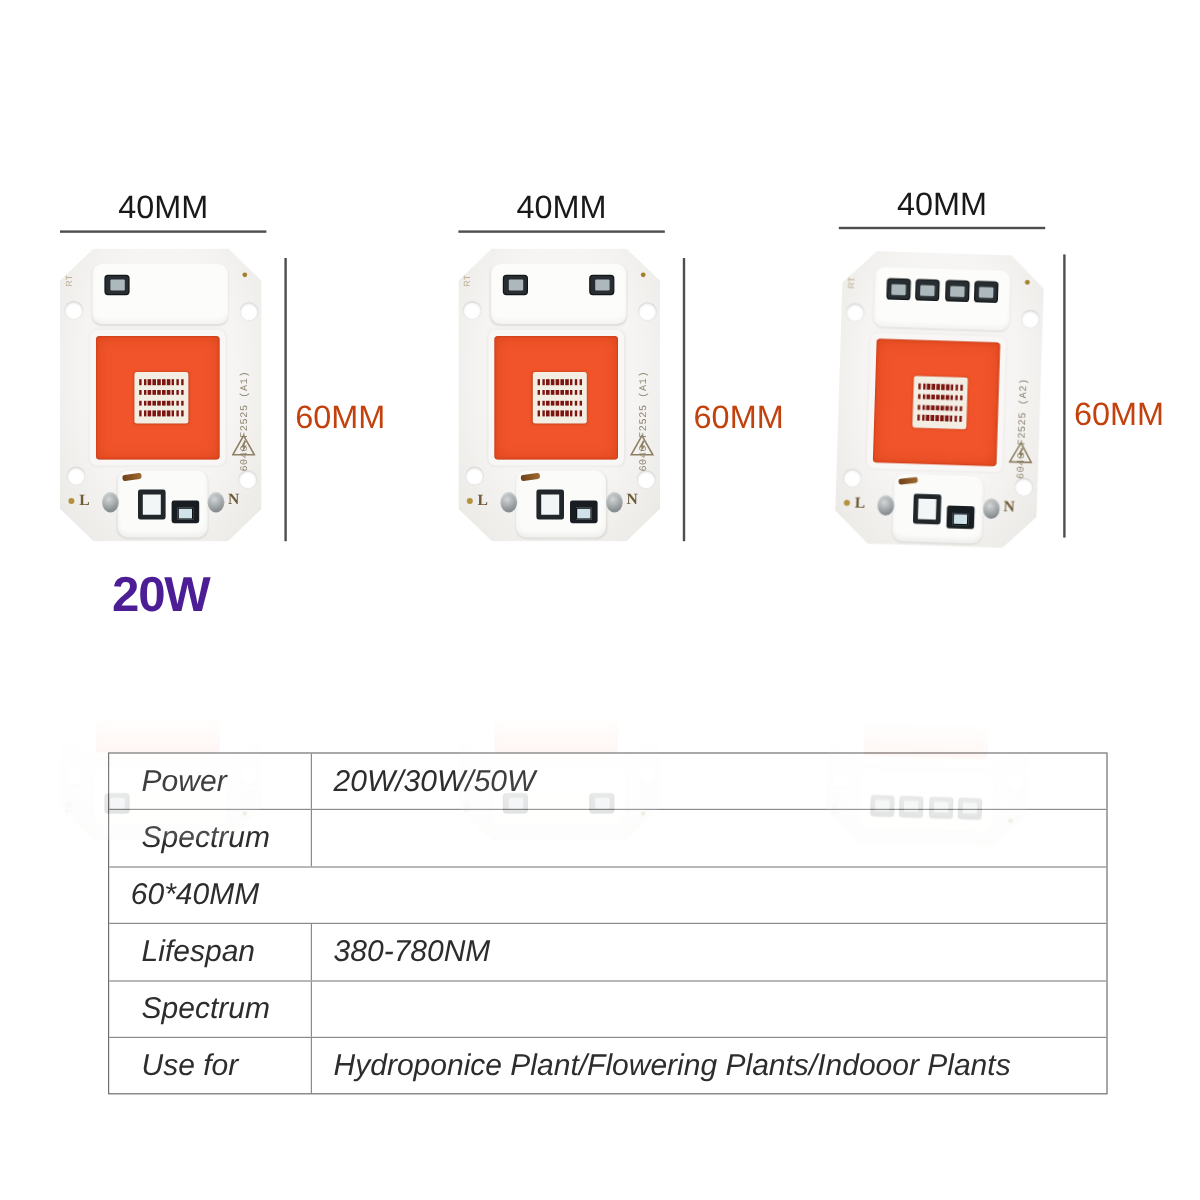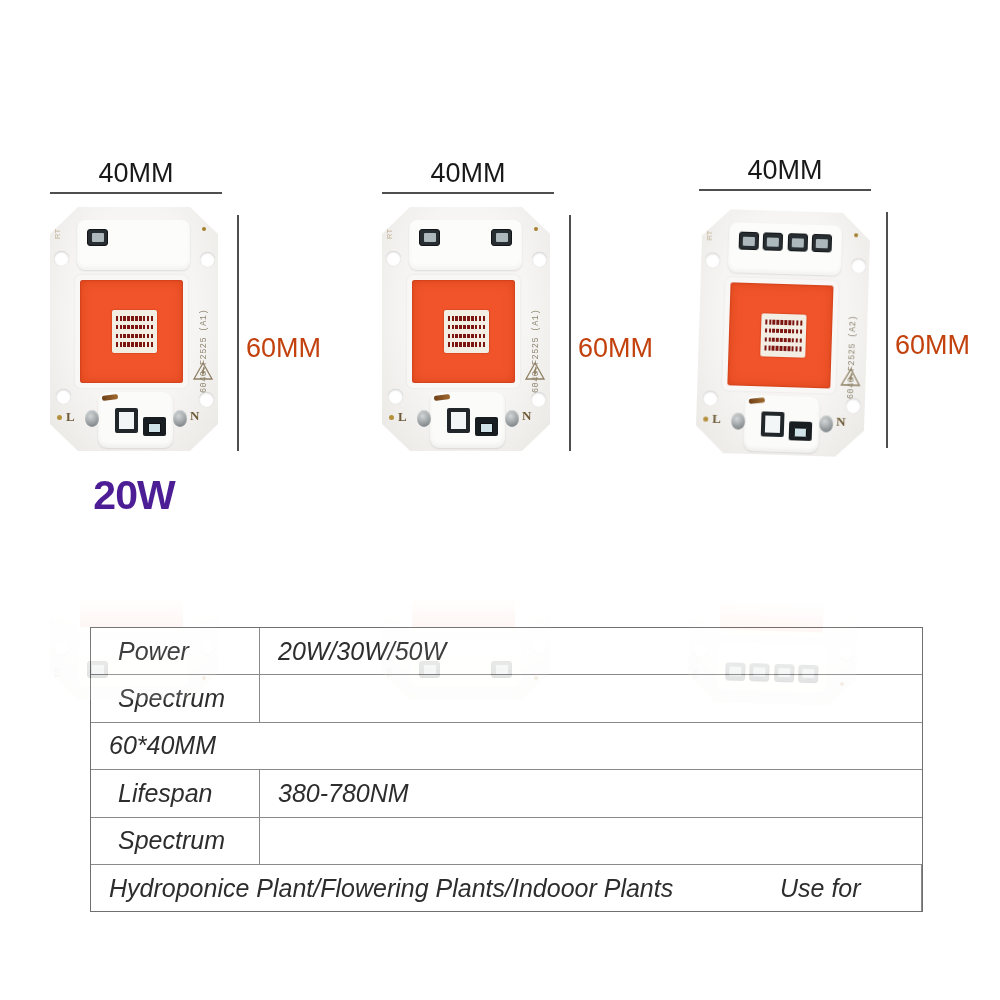--- a/index.html
+++ b/index.html
@@ -112,22 +112,22 @@
       <div class="spec-cell spec-value">60*40MM</div>
     </div>
     <div class="spec-row">
       <div class="spec-cell spec-label">Lifespan</div>
       <div class="spec-cell spec-value">380-780NM</div>
     </div>
     <div class="spec-row">
       <div class="spec-cell spec-label">Spectrum</div>
     </div>
     <div class="spec-row">
+      <div class="spec-cell spec-label">Use for</div>
       <div class="spec-cell spec-value">Hydroponice Plant/Flowering Plants/Indooor Plants</div>
-      <div class="spec-cell spec-label">Use for</div>
     </div>
   </div>
 
   <div class="chip-group g0">
     <div class="dim-width-label">40MM</div>
     <div class="dim-underline"></div>
     <div class="dim-vline"></div>
     <div class="dim-height-label">60MM</div>
 
     <div class="chip">

